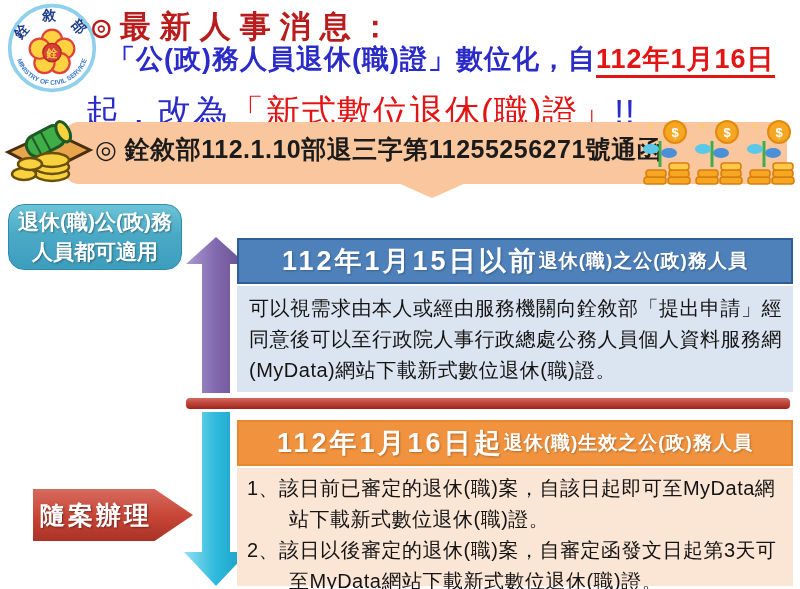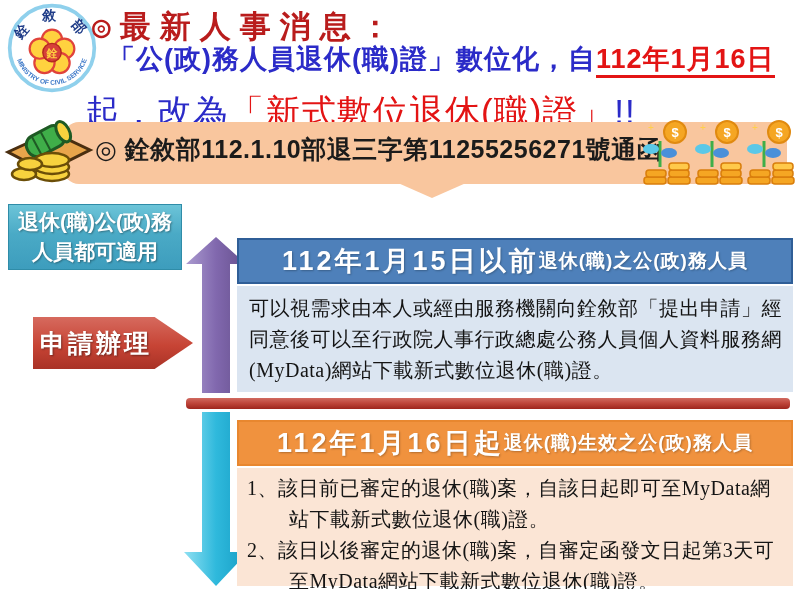--- a/index.html
+++ b/index.html
@@ -20,40 +20,40 @@
 
   
   .banner{left:63px;top:122px;width:724px;height:62px;background:#F9C69E;border-radius:16px;}
   .banner-tail{left:398px;top:183px;width:0;height:0;border-left:34px solid transparent;
                border-right:34px solid transparent;border-top:15px solid #F9C69E;}
   .banner-text{left:95px;top:133px;font-size:25px;font-weight:bold;color:#1b1b1b;white-space:nowrap;letter-spacing:0.5px;}
   .money-left{left:0px;top:116px;width:96px;height:74px;}
   .money-plants{left:642px;top:119px;display:flex;gap:2px;}
 
   
-  .badge{left:8px;top:204px;width:172px;height:64px;border-radius:0;
+  .badge{left:8px;top:204px;width:172px;height:64px;border-radius:16px;
          background:linear-gradient(180deg,#6CC4D8 0%,#4AAAC6 45%,#3D9DBD 100%);
          border:1px solid #2F8CA8;color:#fff;font-size:21px;font-weight:bold;line-height:1.42;
          display:flex;flex-direction:column;align-items:center;justify-content:center;
          text-shadow:1px 1px 2px rgba(0,0,0,.35);}
 
   
   .arrow-up{left:186px;top:237px;width:60px;height:156px;}
   .arrow-down{left:184px;top:412px;width:64px;height:174px;}
 
   
   .sec-header{width:556px;height:46px;box-sizing:border-box;display:flex;align-items:center;justify-content:center;
               color:#fff;white-space:nowrap;text-shadow:1px 1px 2px rgba(0,0,0,.25);}
   .sec-header .big{font-size:27px;font-weight:bold;letter-spacing:3px;}
   .sec-header .small{font-size:19px;font-weight:bold;letter-spacing:1px;}
   .hdr-blue{left:237px;top:238px;background:#4E80BA;border:2px solid #2F5E97;}
   .hdr-orange{left:237px;top:420px;background:#F0923E;border:2px solid #E8872F;}
 
   .sec-body{width:556px;box-sizing:border-box;color:#141414;
-            font-family:Liberation Serif, serif;
+            font-family:Liberation Sans, sans-serif;
             font-size:20px;line-height:1.55;letter-spacing:0.5px;}
   .body-blue{left:237px;top:286px;height:106px;background:#DBE5F1;padding:7px 10px 0 12px;}
   .body-peach{left:237px;top:468px;height:118px;background:#FBE5D5;padding:5px 8px 14px 10px;}
   .body-peach .item{padding-left:2.1em;text-indent:-2.1em;}
 
   
   .pent{width:160px;height:52px;display:flex;align-items:center;justify-content:center;
         padding-right:34px;box-sizing:border-box;color:#fff;font-size:25px;font-weight:bold;letter-spacing:3px;
         background:linear-gradient(180deg,#D66A5E 0%,#C74435 55%,#A93226 100%);
         clip-path:polygon(0 0,76% 0,100% 50%,76% 100%,0 100%);
@@ -200,28 +200,28 @@
     <polygon points="18,0 46,0 46,140 64,140 32,174 0,140 18,140" fill="url(#gradCyan)"></polygon>
   </svg>
 
   <div class="abs sec-header hdr-blue">
     <span class="big">112年1月15日以前</span>
       <span class="small">退休(職)之公(政)務人員</span>
   </div>
   <div class="abs sec-body body-blue">
     <span>可以視需求由本人或經由服務機關向銓敘部「提出申請」經同意後可以至行政院人事行政總處公務人員個人資料服務網(MyData)網站下載新式數位退休(職)證。</span>
   </div>
-  <div class="abs pent pent1">
-    <span>申請辦理</span>
-  </div>
 
   <div class="abs divider"></div>
 
   <div class="abs sec-header hdr-orange">
     <span class="big">112年1月16日起</span>
       <span class="small">退休(職)生效之公(政)務人員</span>
   </div>
   <div class="abs sec-body body-peach">
     <div class="item">1、該日前已審定的退休(職)案，自該日起即可至MyData網站下載新式數位退休(職)證。</div>
     <div class="item">2、該日以後審定的退休(職)案，自審定函發文日起第3天可至MyData網站下載新式數位退休(職)證。</div>
   </div>
+  <div class="abs pent pent2">
+    <span>隨案辦理</span>
+  </div>
 
 </div>
 
 </body></html>

